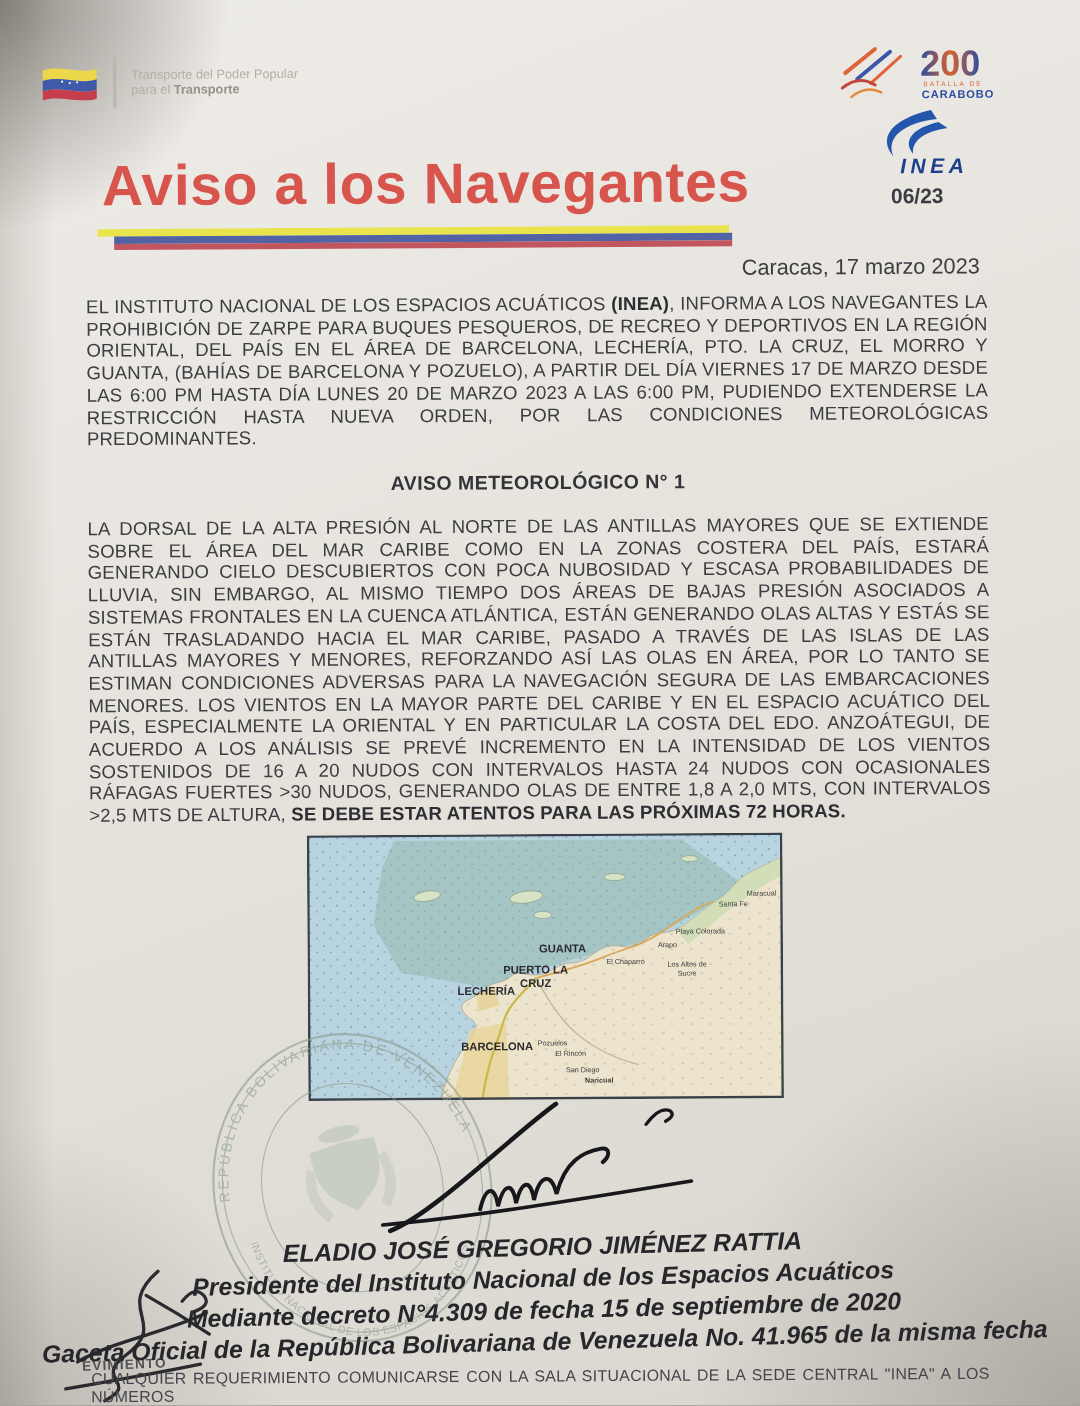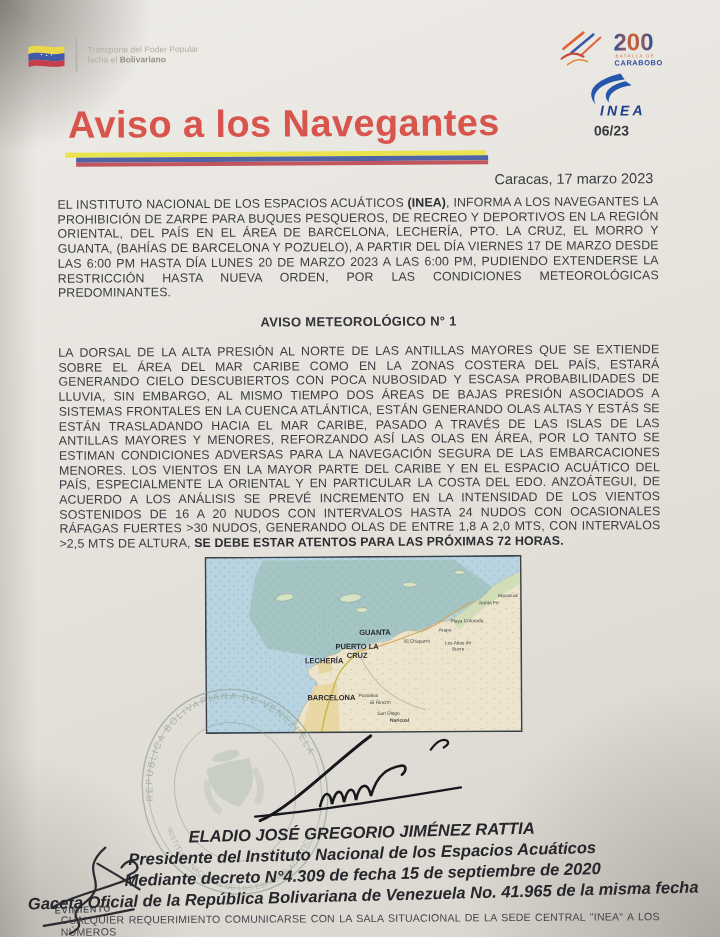--- a/index.html
+++ b/index.html
@@ -59,21 +59,21 @@
         <path d="M1,4 C13,0 25,7 37,3 L37,10 C25,14 13,7 1,11 Z" fill="#ecd64a"></path>
         <path d="M1,11 C13,7 25,14 37,10 L37,17 C25,21 13,14 1,18 Z" fill="#3f5aa8"></path>
         <path d="M1,18 C13,14 25,21 37,17 L37,23 C25,27 13,20 1,24 Z" fill="#c43f4b"></path>
         <circle cx="14" cy="11.5" r="0.7" fill="#fff"></circle>
           <circle cx="19" cy="12.5" r="0.7" fill="#fff"></circle>
           <circle cx="24" cy="12" r="0.7" fill="#fff"></circle>
       </svg>
       <div class="gov-div"></div>
       <div class="ministry">
         <div>Transporte del Poder Popular</div>
-        <div><span>fecha el </span><b>Bolivariano</b></div>
+        <div><span>para el </span><b>Transporte</b></div>
       </div>
     </div>
 
     <div class="abs right-logos">
       <svg width="138" height="44" viewBox="0 0 138 44">
         <defs>
           <linearGradient id="g200" x1="0" y1="0" x2="1" y2="0">
             <stop offset="0" stop-color="#2b4ea0"></stop>
               <stop offset="0.5" stop-color="#d8622f"></stop>
               <stop offset="1" stop-color="#2b4ea0"></stop>

